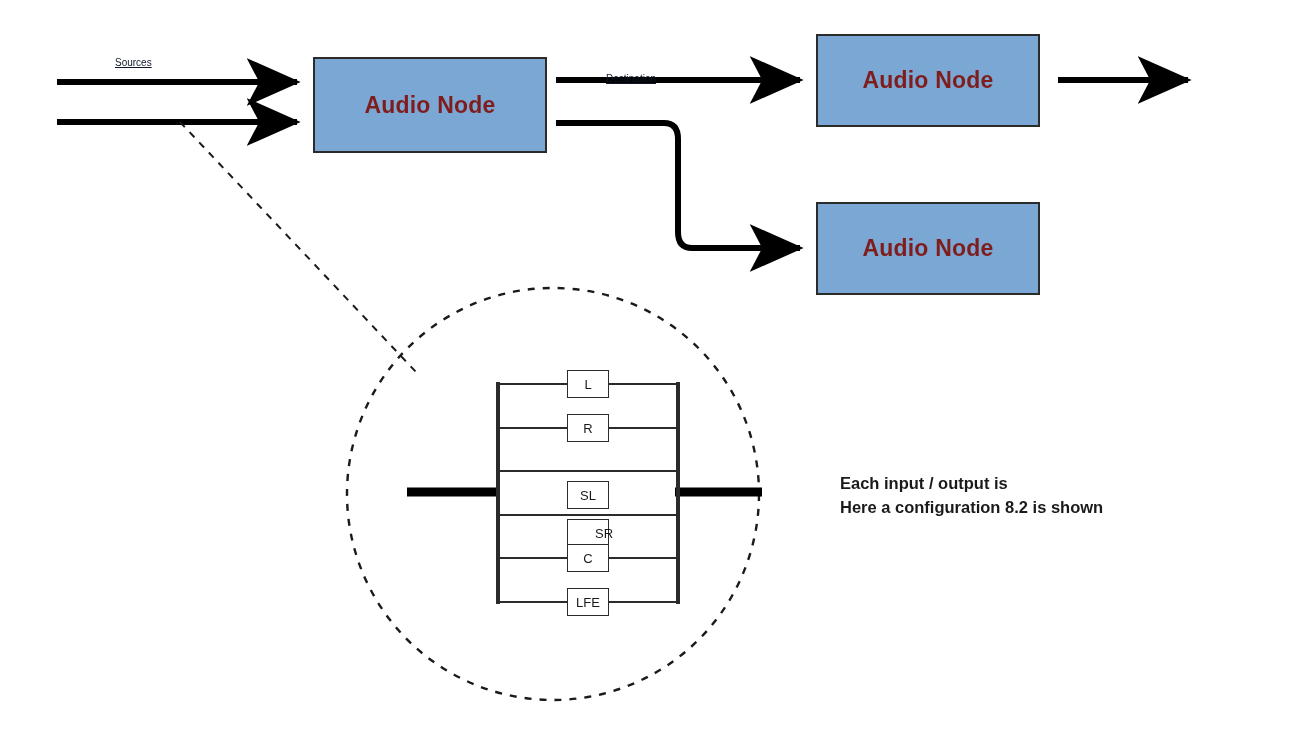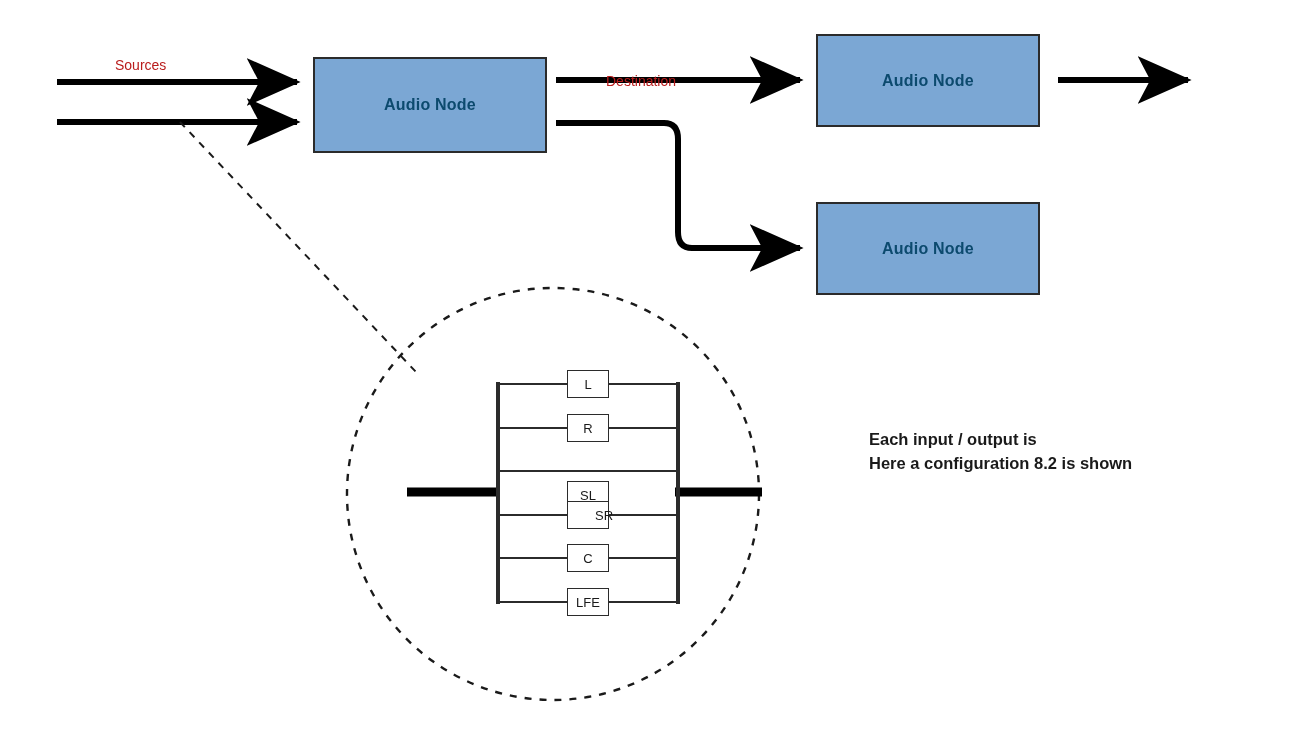--- a/index.html
+++ b/index.html
@@ -29,32 +29,33 @@
     position: absolute;
     box-sizing: border-box;
     background: #7BA7D4;
     border: 2px solid #2b2b2b;
     display: flex;
     align-items: center;
     justify-content: center;
   }
   .node-box-label {
     font-family: "Liberation Sans", sans-serif;
-    font-size: 16px;
+    font-size: 23px;
     font-weight: bold;
-    color: #0c4a6e;
+    color: #7f1d1d;
     letter-spacing: 0.2px;
     white-space: nowrap;
   }
   .flow-label {
     position: absolute;
     font-family: "Liberation Sans", sans-serif;
-    font-size: 14px;
-    color: #b91c1c;
+    font-size: 10px;
+    color: #0f172a;
     white-space: nowrap;
+    text-decoration: underline;
   }
   .channel-box {
     position: absolute;
     box-sizing: border-box;
     width: 42px;
     height: 28px;
     background: #ffffff;
     border: 1.6px solid #2b2b2b;
     display: flex;
     align-items: center;
@@ -63,28 +64,27 @@
   }
   .channel-box-label {
     font-family: "Liberation Sans", sans-serif;
     font-size: 13px;
     color: #1a1a1a;
     line-height: 1;
   }
   #caption-block {
     position: absolute;
     left: 840px;
-    top: 428px;
+    top: 472px;
     width: 330px;
     font-family: "Liberation Sans", sans-serif;
     font-size: 16.5px;
     font-weight: bold;
     color: #1a1a1a;
     line-height: 1.45;
-    margin-left: 29px;
   }
   #caption-block div {
     white-space: nowrap;
   }
 </style>
 </head>
 <body>
 
 <div id="diagram-root">
 
@@ -144,21 +144,21 @@
 
   <div class="channel-box" style="left:567px; top:370px;">
     <span class="channel-box-label">L</span>
   </div>
   <div class="channel-box" style="left:567px; top:414px;">
     <span class="channel-box-label">R</span>
   </div>
   <div class="channel-box" style="left:567px; top:481px;text-align:right;">
     <span class="channel-box-label">SL</span>
   </div>
-  <div class="channel-box" style="left:567px; top:501px;padding-left:32px;">
+  <div class="channel-box" style="left:567px; top:519px;padding-left:32px;">
     <span class="channel-box-label">SR</span>
   </div>
   <div class="channel-box" style="left:567px; top:544px;">
     <span class="channel-box-label">C</span>
   </div>
   <div class="channel-box" style="left:567px; top:588px;">
     <span class="channel-box-label">LFE</span>
   </div>
 
   <div id="caption-block">

